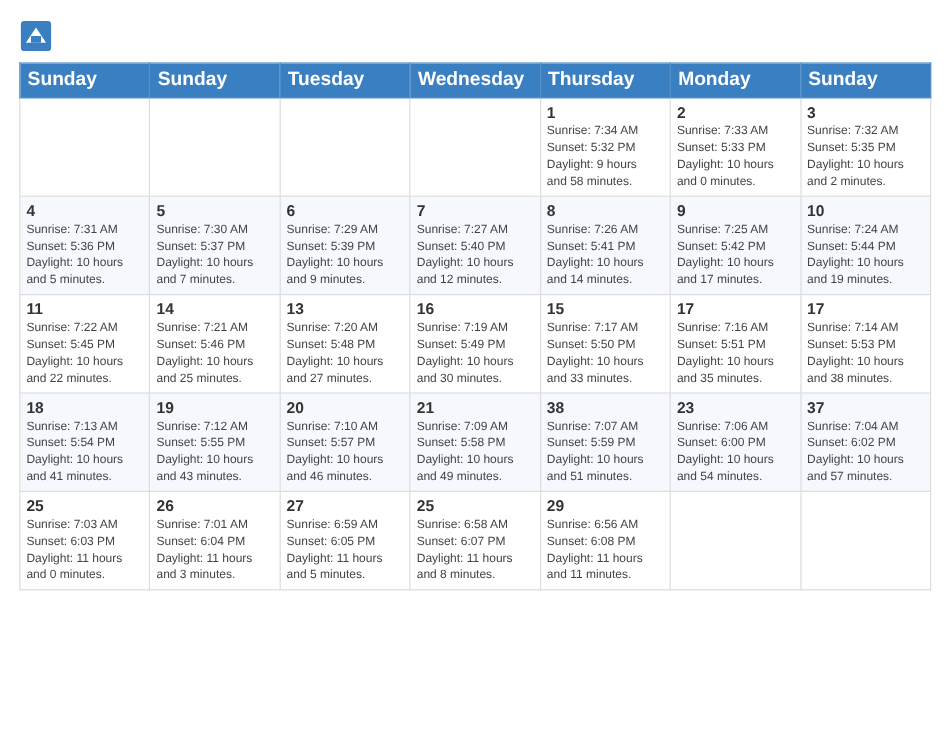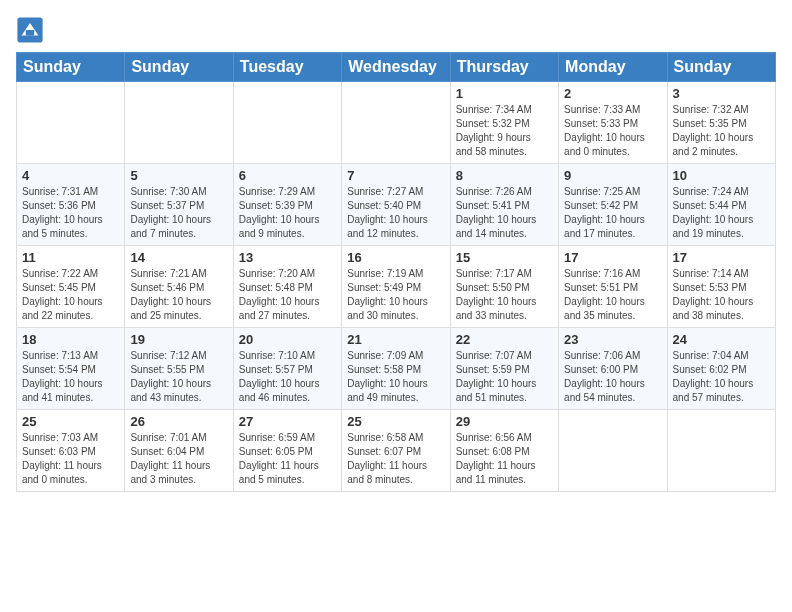--- a/index.html
+++ b/index.html
@@ -207,29 +207,29 @@
         </td>
         <td>
           <span class="day-number">20</span>
           <div class="day-info">Sunrise: 7:10 AM<br>Sunset: 5:57 PM<br>Daylight: 10 hours<br>and 46 minutes.</div>
         </td>
         <td>
           <span class="day-number">21</span>
           <div class="day-info">Sunrise: 7:09 AM<br>Sunset: 5:58 PM<br>Daylight: 10 hours<br>and 49 minutes.</div>
         </td>
         <td>
-          <span class="day-number">22</span>
+          <span class="day-number">38</span>
           <div class="day-info">Sunrise: 7:07 AM<br>Sunset: 5:59 PM<br>Daylight: 10 hours<br>and 51 minutes.</div>
         </td>
         <td>
           <span class="day-number">23</span>
           <div class="day-info">Sunrise: 7:06 AM<br>Sunset: 6:00 PM<br>Daylight: 10 hours<br>and 54 minutes.</div>
         </td>
         <td>
-          <span class="day-number">24</span>
+          <span class="day-number">37</span>
           <div class="day-info">Sunrise: 7:04 AM<br>Sunset: 6:02 PM<br>Daylight: 10 hours<br>and 57 minutes.</div>
         </td>
       </tr>
       <tr>
         <td>
           <span class="day-number">25</span>
           <div class="day-info">Sunrise: 7:03 AM<br>Sunset: 6:03 PM<br>Daylight: 11 hours<br>and 0 minutes.</div>
         </td>
         <td>
           <span class="day-number">26</span>

